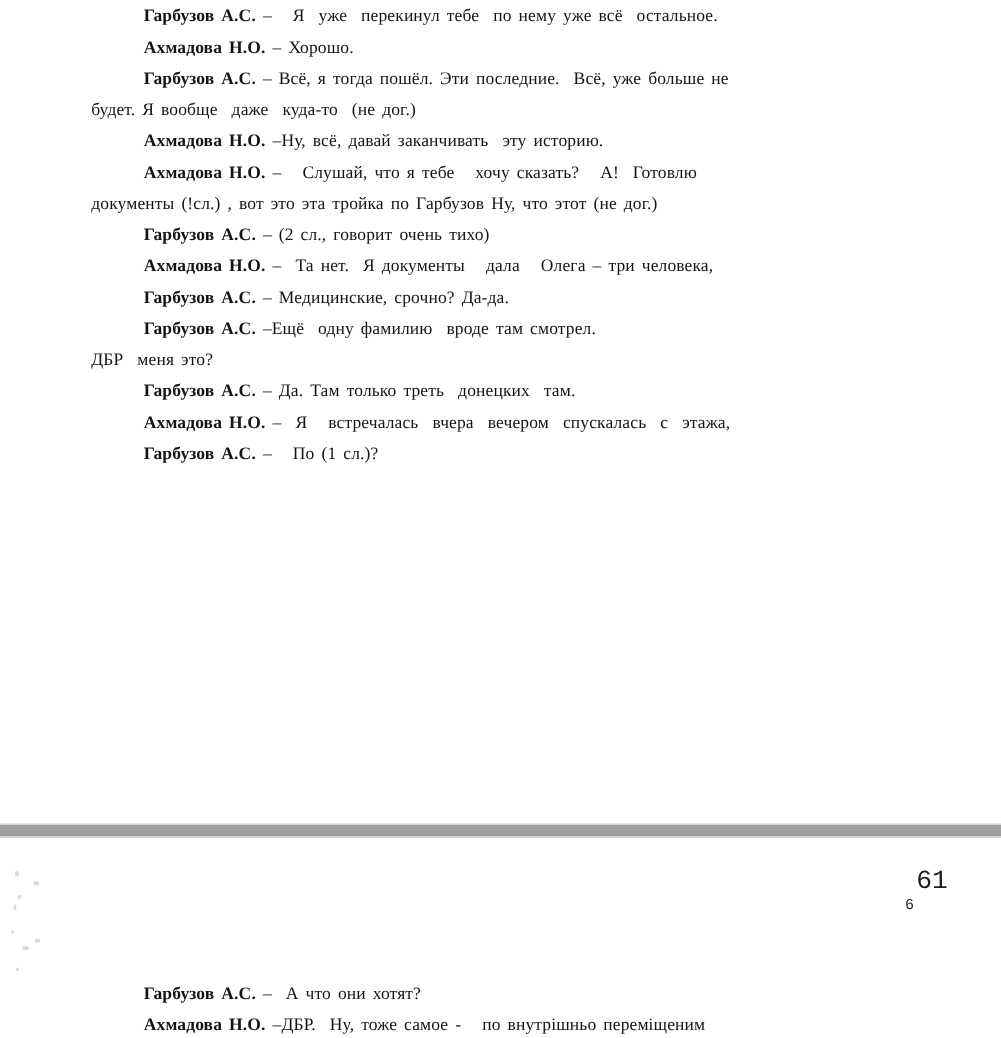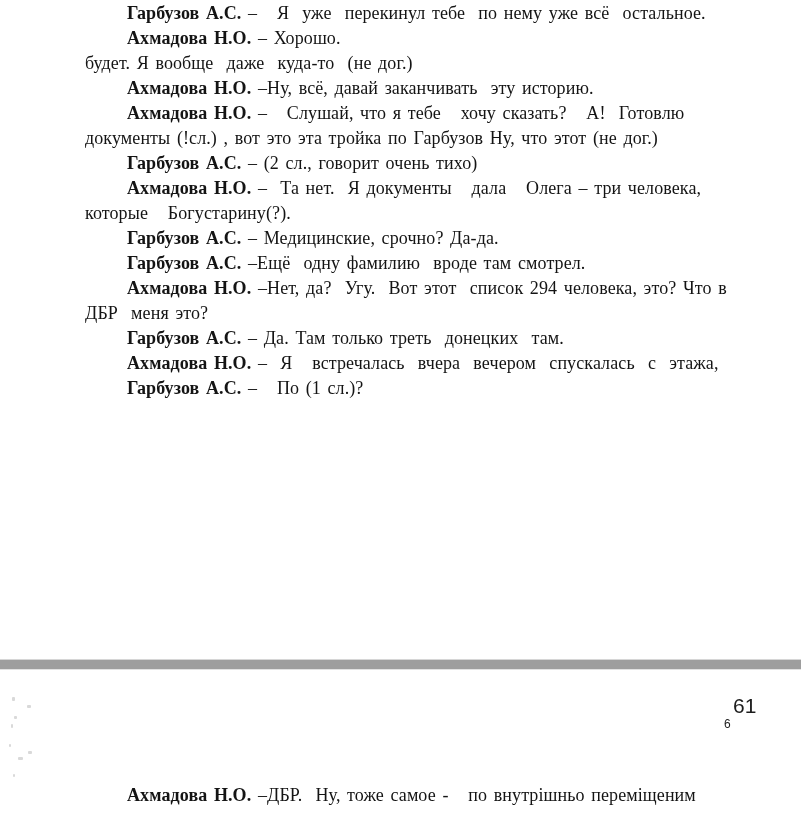--- a/index.html
+++ b/index.html
@@ -2,57 +2,56 @@
 <html><head>
 <meta charset="utf-8">
 <style>
   html,body{margin:0;padding:0;}
   body{
     width:801px;height:830px;position:relative;overflow:hidden;
     background:#ffffff;
     font-family:"Liberation Serif", serif;
   }
   .text-block{
-    position:absolute;left:85px;width:695px;
-    color:#141414;font-size:18px;line-height:25px;
+    position:absolute;left:73px;width:695px;
+    color:#141414;font-size:14px;line-height:25px;
   }
   #page-top-text{top:1px;}
   #page-bottom-text{top:783px;}
   .line{white-space:pre-wrap;word-spacing:2px;letter-spacing:0.1px;}
   .line.first{padding-left:42px;}
   .speaker{font-weight:bold;}
   #separator{
     position:absolute;left:0;top:659px;width:801px;height:9px;
     background:#9e9e9e;
     border-top:1px solid #d6d6d6;border-bottom:1px solid #e2e2e2;
     box-sizing:content-box;
   }
   .page-num{
-    position:absolute;font-family:Liberation Sans, sans-serif;color:#1c1c1c;
+    position:absolute;font-family:Liberation Mono, monospace;color:#1c1c1c;
   }
   #page-num{left:733px;top:694px;font-size:21px;}
   #page-num-small{left:724px;top:717px;font-size:12px;}
   .speck{position:absolute;background:#c9c9c9;border-radius:1px;opacity:.7;}
 </style>
 </head>
 <body>
 
 <div class="text-block" id="page-top-text">
     <div class="line first"><span class="speaker">Гарбузов А.С.</span> <span>–   Я  уже  перекинул тебе  по нему уже всё  остальное.</span></div>
     <div class="line first"><span class="speaker">Ахмадова Н.О.</span> <span>– Хорошо.</span></div>
+    <div class="line first"><span class="speaker">Гарбузов А.С.</span> <span>– Всё, я тогда пошёл. Эти последние.  Всё, уже больше не</span></div>
     <div class="line">будет. Я вообще  даже  куда-то  (не дог.)</div>
     <div class="line first"><span class="speaker">Ахмадова Н.О.</span> <span>–Ну, всё, давай заканчивать  эту историю.</span></div>
     <div class="line first"><span class="speaker">Ахмадова Н.О.</span> <span>–   Слушай, что я тебе   хочу сказать?   А!  Готовлю</span></div>
     <div class="line">документы (!сл.) , вот это эта тройка по Гарбузов Ну, что этот (не дог.)</div>
     <div class="line first"><span class="speaker">Гарбузов А.С.</span> <span>– (2 сл., говорит очень тихо)</span></div>
     <div class="line first"><span class="speaker">Ахмадова Н.О.</span> <span>–  Та нет.  Я документы   дала   Олега – три человека,</span></div>
-    <div class="line">которые   Богустарину(?).</div>
     <div class="line first"><span class="speaker">Гарбузов А.С.</span> <span>– Медицинские, срочно? Да-да.</span></div>
     <div class="line first"><span class="speaker">Гарбузов А.С.</span> <span>–Ещё  одну фамилию  вроде там смотрел.</span></div>
-    <div class="line first"><span class="speaker">Ахмадова Н.О.</span> <span>–Нет, да?  Угу.  Вот этот  список 294 человека, это? Что в</span></div>
     <div class="line">ДБР  меня это?</div>
     <div class="line first"><span class="speaker">Гарбузов А.С.</span> <span>– Да. Там только треть  донецких  там.</span></div>
     <div class="line first"><span class="speaker">Ахмадова Н.О.</span> <span>–  Я   встречалась  вчера  вечером  спускалась  с  этажа,</span></div>
     <div class="line first"><span class="speaker">Гарбузов А.С.</span> <span>–   По (1 сл.)?</span></div>
   </div>
 
 <div id="separator"></div>
 
 <div class="speck" style="left:12px;top:697px;width:3px;height:4px;"></div>
 <div class="speck" style="left:27px;top:705px;width:4px;height:3px;"></div>
@@ -60,14 +59,15 @@
 <div class="speck" style="left:11px;top:724px;width:2px;height:4px;"></div>
 <div class="speck" style="left:9px;top:744px;width:2px;height:3px;"></div>
 <div class="speck" style="left:28px;top:751px;width:4px;height:3px;"></div>
 <div class="speck" style="left:18px;top:757px;width:5px;height:3px;"></div>
 <div class="speck" style="left:13px;top:774px;width:2px;height:3px;"></div>
 
 <div class="page-num" id="page-num">61</div>
 <div class="page-num" id="page-num-small">6</div>
 
 <div class="text-block" id="page-bottom-text">
+    <div class="line first"><span class="speaker">Гарбузов А.С.</span> <span>–  А что они хотят?</span></div>
     <div class="line first"><span class="speaker">Ахмадова Н.О.</span> <span>–ДБР.  Ну, тоже самое -   по внутрішньо переміщеним</span></div>
   </div>
 
 </body></html>

